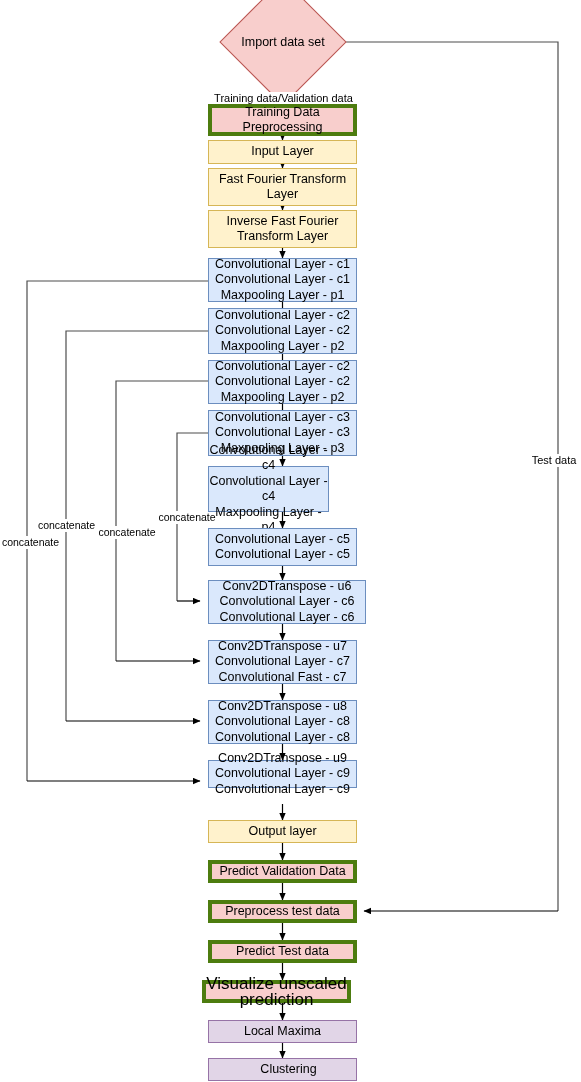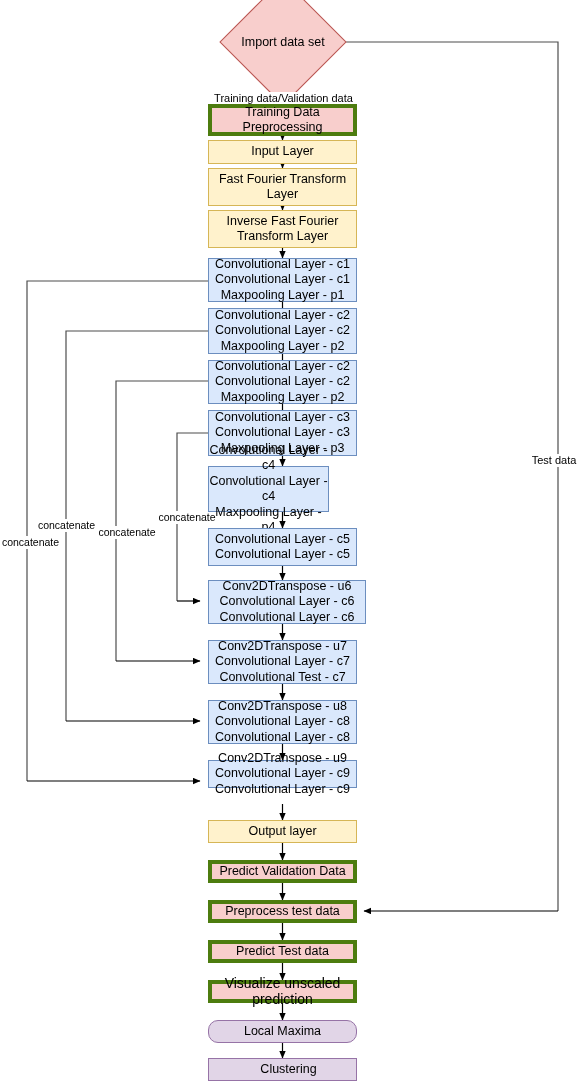--- a/index.html
+++ b/index.html
@@ -187,21 +187,21 @@
 
   <div class="node n-blue" style="left:208px;top:580px;width:158px;height:44px;">
     <span class="ln">Conv2DTranspose - u6
 Convolutional Layer - c6
 Convolutional Layer - c6</span>
   </div>
 
   <div class="node n-blue" style="left:208px;top:640px;width:149px;height:44px;">
     <span class="ln">Conv2DTranspose - u7
 Convolutional Layer - c7
-Convolutional Test - c7</span>
+Convolutional Fast - c7</span>
   </div>
 
   <div class="node n-blue" style="left:208px;top:700px;width:149px;height:44px;">
     <span class="ln">Conv2DTranspose - u8
 Convolutional Layer - c8
 Convolutional Layer - c8</span>
   </div>
 
   <div class="node n-blue" style="left:208px;top:760px;width:149px;height:28px;">
     <span class="ln">Conv2DTranspose - u9
@@ -218,25 +218,25 @@
   </div>
 
   <div class="node n-red" style="left:208px;top:900px;width:149px;height:23px;">
     <span class="ln">Preprocess test data</span>
   </div>
 
   <div class="node n-red" style="left:208px;top:940px;width:149px;height:23px;">
     <span class="ln">Predict Test data</span>
   </div>
 
-  <div class="node n-red" style="left:208px;top:980px;width:149px;height:23px;font-size:14px;">
+  <div class="node n-red" style="left:202px;top:980px;width:149px;height:23px;font-size:17px;">
     <span class="ln">Visualize unscaled prediction</span>
   </div>
 
-  <div class="node n-purple" style="left:208px;top:1020px;width:149px;height:23px;border-radius:10px;">
+  <div class="node n-purple" style="left:208px;top:1020px;width:149px;height:23px;">
     <span class="ln">Local Maxima</span>
   </div>
 
   <div class="node n-purple" style="left:208px;top:1058px;width:149px;height:23px;padding-left:12px;">
     <span class="ln">Clustering</span>
   </div>
 
 </div>
 
 </body></html>

